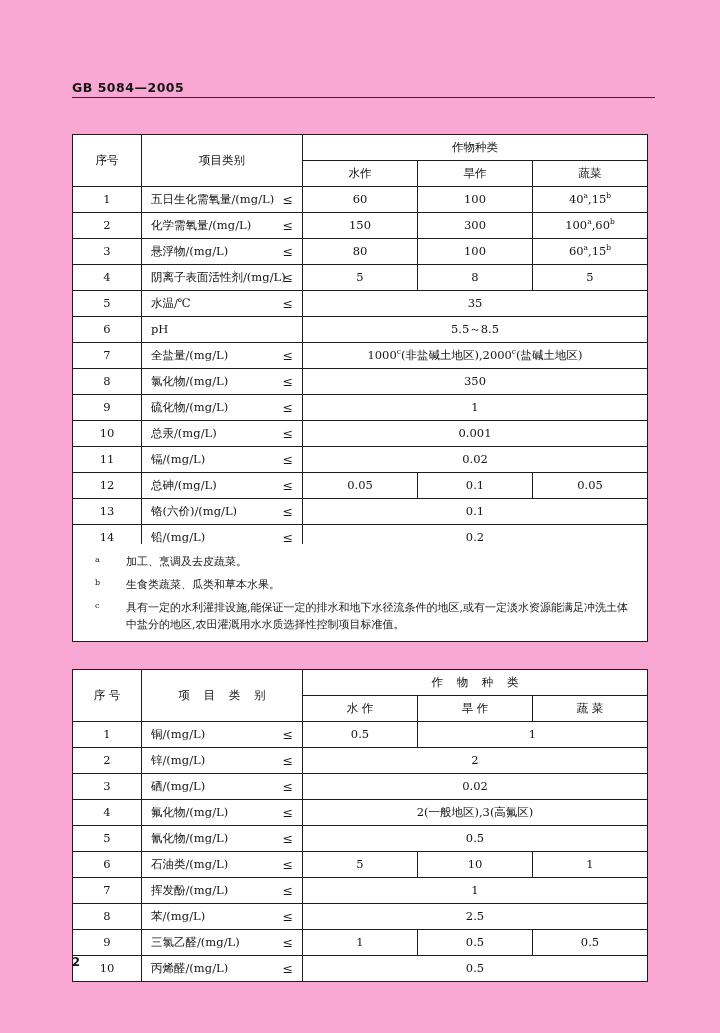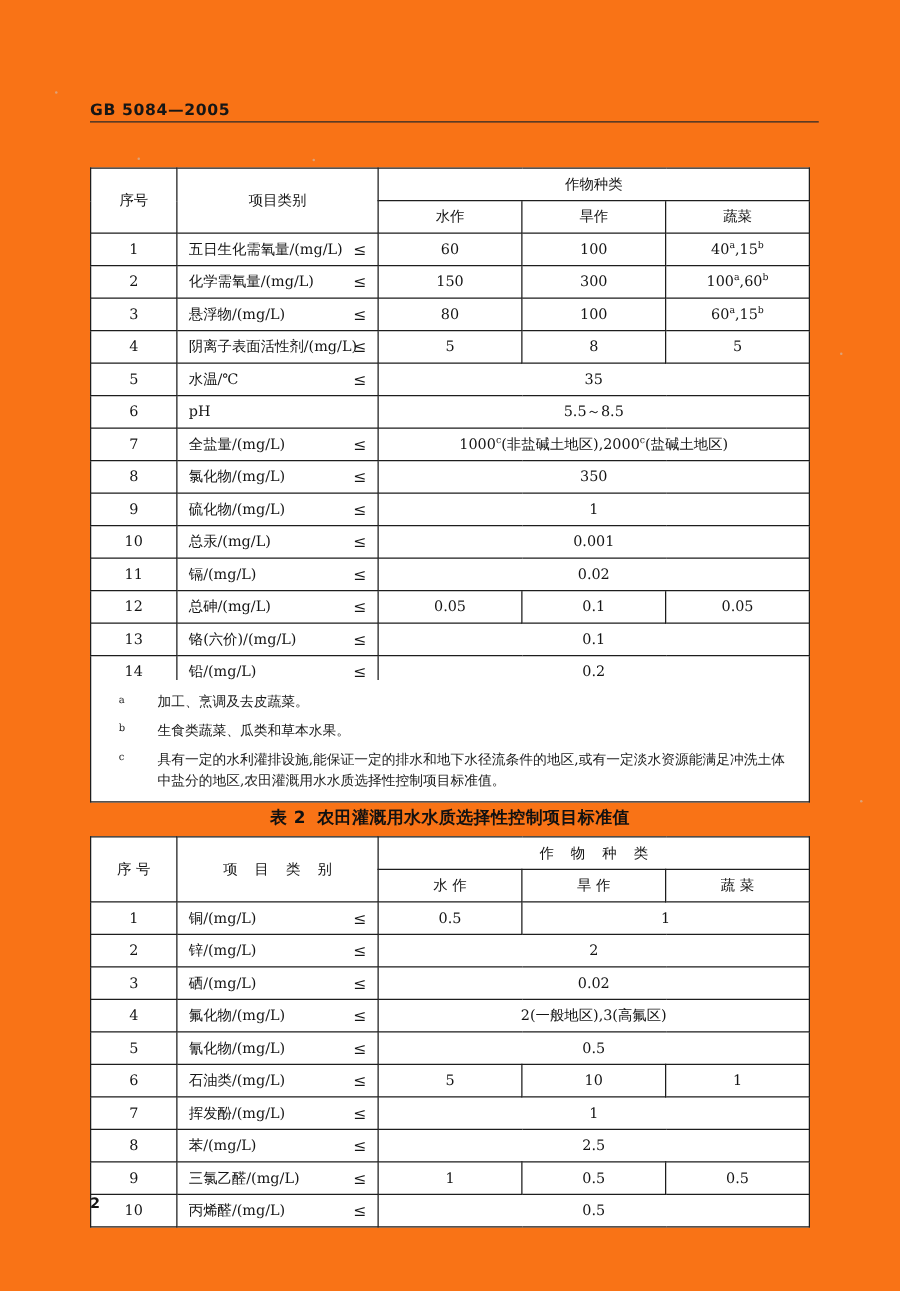--- a/index.html
+++ b/index.html
@@ -14,21 +14,21 @@
     font-family: "DejaVu Serif", "Liberation Serif", serif;
     color: #1a1a1a;
     overflow: hidden;
   }
 
   .page {
     position: absolute;
     inset: 0;
     width: 720px;
     height: 1033px;
-    background: #f97316;
+    background: #f9a8d4;
   }
 
   
   .running-head {
     position: absolute;
     left: 72px;
     top: 80px;
     font-family: "DejaVu Sans", "Liberation Sans", sans-serif;
     font-weight: bold;
     font-size: 12.5px;
@@ -292,23 +292,20 @@
       <div class="fn-row">
         <span class="fn-mark">b</span>
         <span class="fn-text">生食类蔬菜、瓜类和草本水果。</span>
       </div>
       <div class="fn-row">
         <span class="fn-mark">c</span>
         <span class="fn-text">具有一定的水利灌排设施,能保证一定的排水和地下水径流条件的地区,或有一定淡水资源能满足冲洗土体中盐分的地区,农田灌溉用水水质选择性控制项目标准值。</span>
       </div>
     </div>
 
-  <div class="table-caption" style="top:645px;">
-    <span class="cap-num">表 2</span><span>农田灌溉用水水质选择性控制项目标准值</span>
-  </div>
 
   <table class="std-table" id="table2" style="left:72px; top:669px; width:576px;">
     <thead>
       <tr>
         <th class="col-no outer-l hdr-cat" rowspan="2">序 号</th>
         <th class="col-item hdr-cat sp-mid" rowspan="2">项 目 类 别</th>
         <th class="outer-r hdr-cat sp-mid" colspan="3">作 物 种 类</th>
       </tr>
       <tr>
         <th class="col-water hdr-sub">水 作</th>

